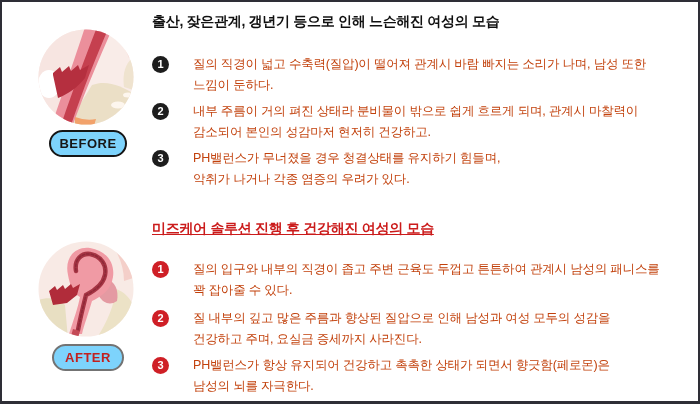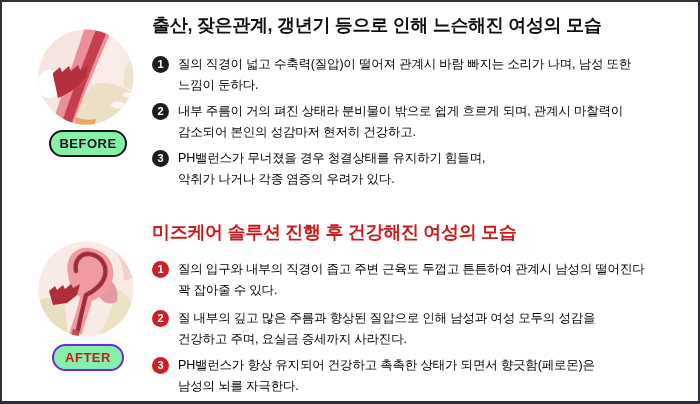--- a/index.html
+++ b/index.html
@@ -32,37 +32,37 @@
     left: 47px;
     width: 78px;
     height: 27px;
     border-radius: 14px;
     display: flex;
     align-items: center;
     justify-content: center;
     font-size: 13px;
     font-weight: bold;
     letter-spacing: 0.5px;
-    background: #86efac;
+    background: #7dd3fc;
   }
   .badge-before { top: 128px; border: 2px solid #161616; color: #161616; }
-  .badge-after  { top: 342px; border: 2px solid #6d28d9; color: #c1201e; left: 50px; width: 72px; }
+  .badge-after  { top: 342px; border: 2px solid #737373; color: #c1201e; left: 50px; width: 72px; }
 
   
   .sec-title {
     position: absolute;
     left: 150px;
-    font-size: 18px;
+    font-size: 14px;
     font-weight: bold;
     letter-spacing: -0.3px;
     white-space: pre;
     text-align: right;
   }
   .title-before { top: 11px;  color: #101010; }
-  .title-after  { top: 218px; color: #cb1b1b; }
+  .title-after  { top: 218px; color: #cb1b1b; text-decoration: underline; }
 
   .item {
     position: absolute;
     left: 150px;
     display: flex;
     align-items: flex-start;
   }
   .num {
     flex: 0 0 auto;
     width: 17px;
@@ -73,25 +73,25 @@
     font-size: 11px;
     font-weight: bold;
     display: flex;
     align-items: center;
     justify-content: center;
     line-height: 1;
   }
   .sec-before .num { background: #1d1d1d; }
   .sec-after  .num { background: #cf1f26; }
   .item-text {
-    margin-left: 9px;
+    margin-left: 24px;
     font-size: 12.5px;
     line-height: 21px;
     letter-spacing: -0.2px;
-    color: #000000;
+    color: #c2410c;
     white-space: pre-line;
     max-width: 530px;
   }
   
   .i-b1 { top: 52px; }  .i-b2 { top: 99px; }  .i-b3 { top: 146px; }
   .i-a1 { top: 257px; } .i-a2 { top: 306px; } .i-a3 { top: 353px; }
 </style>
 </head>
 <body>
 
@@ -165,21 +165,21 @@
           <path d="M35,88 l7,2 -2,7 -7,-2 z" fill="#c44a56"></path>
         </g>
       </svg>
     </div>
     <div class="badge badge-after">AFTER</div>
 
     <div class="sec-title title-after">미즈케어 솔루션 진행 후 건강해진 여성의 모습</div>
 
     <div class="item i-a1">
       <span class="num">1</span>
-      <span class="item-text">질의 입구와 내부의 직경이 좁고 주변 근육도 두껍고 튼튼하여 관계시 남성의 떨어진다
+      <span class="item-text">질의 입구와 내부의 직경이 좁고 주변 근육도 두껍고 튼튼하여 관계시 남성의 패니스를
 꽉 잡아줄 수 있다.</span>
     </div>
     <div class="item i-a2">
       <span class="num">2</span>
       <span class="item-text">질 내부의 깊고 많은 주름과 향상된 질압으로 인해 남성과 여성 모두의 성감을
 건강하고 주며, 요실금 증세까지 사라진다.</span>
     </div>
     <div class="item i-a3">
       <span class="num">3</span>
       <span class="item-text">PH밸런스가 항상 유지되어 건강하고 촉촉한 상태가 되면서 향긋함(페로몬)은

